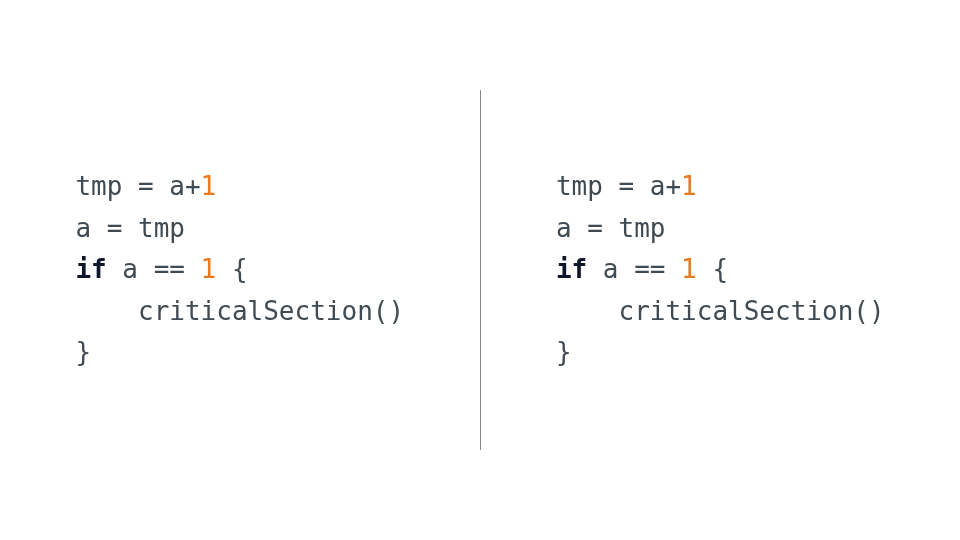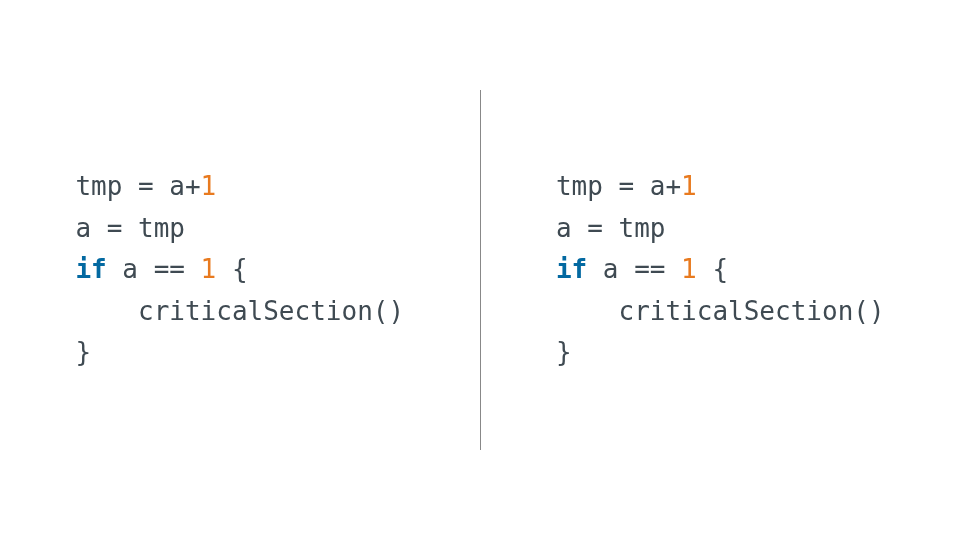--- a/index.html
+++ b/index.html
@@ -30,21 +30,21 @@
       height: 360px;
       align-self: center;
     }
     pre.code {
       font-size: 26px;
       line-height: 1.6;
       color: #3f4a52;
       white-space: pre;
       font-family: inherit;
     }
-    .tok-keyword { color: #0369a1; font-weight: bold; }
+    .tok-keyword { color: #0f172a; font-weight: bold; }
     .tok-number  { color: #e87a1f; }
   </style>
 </head>
 <body>
 
 <div class="container">
 
   <div class="panel">
     <pre class="code"><span><span>tmp = a+</span><span class="tok-number">1</span></span>
 <span>a = tmp</span>

